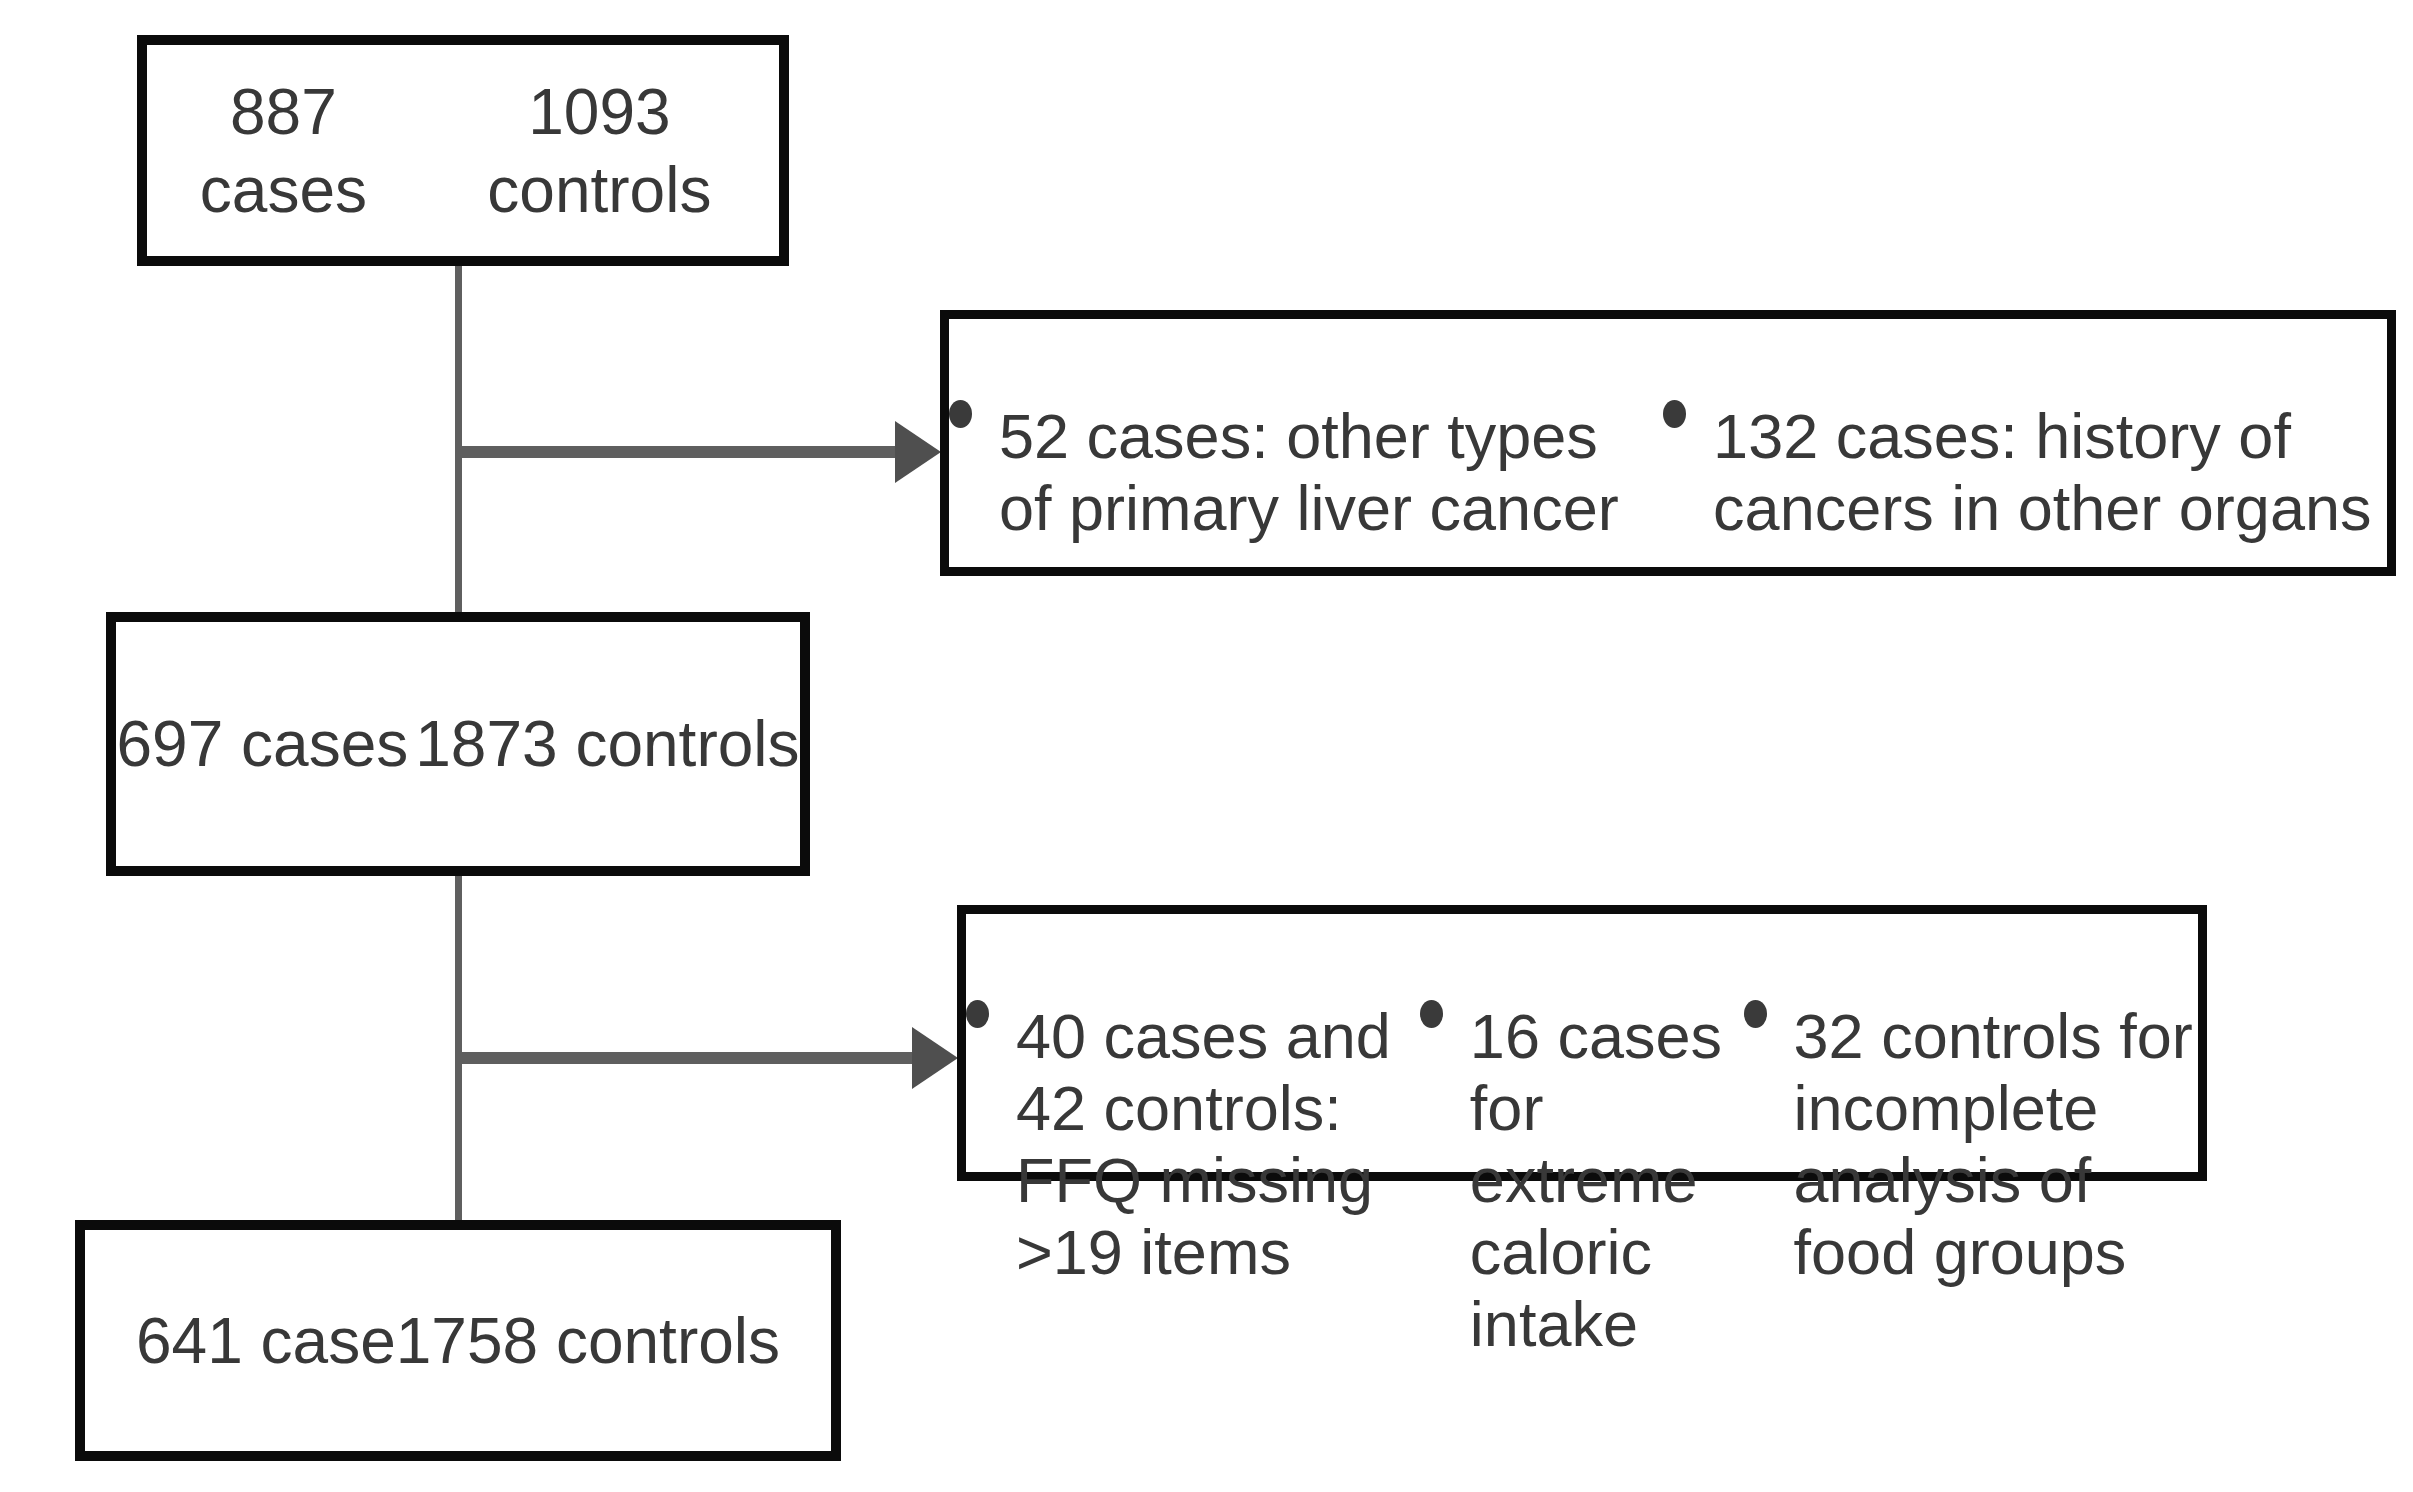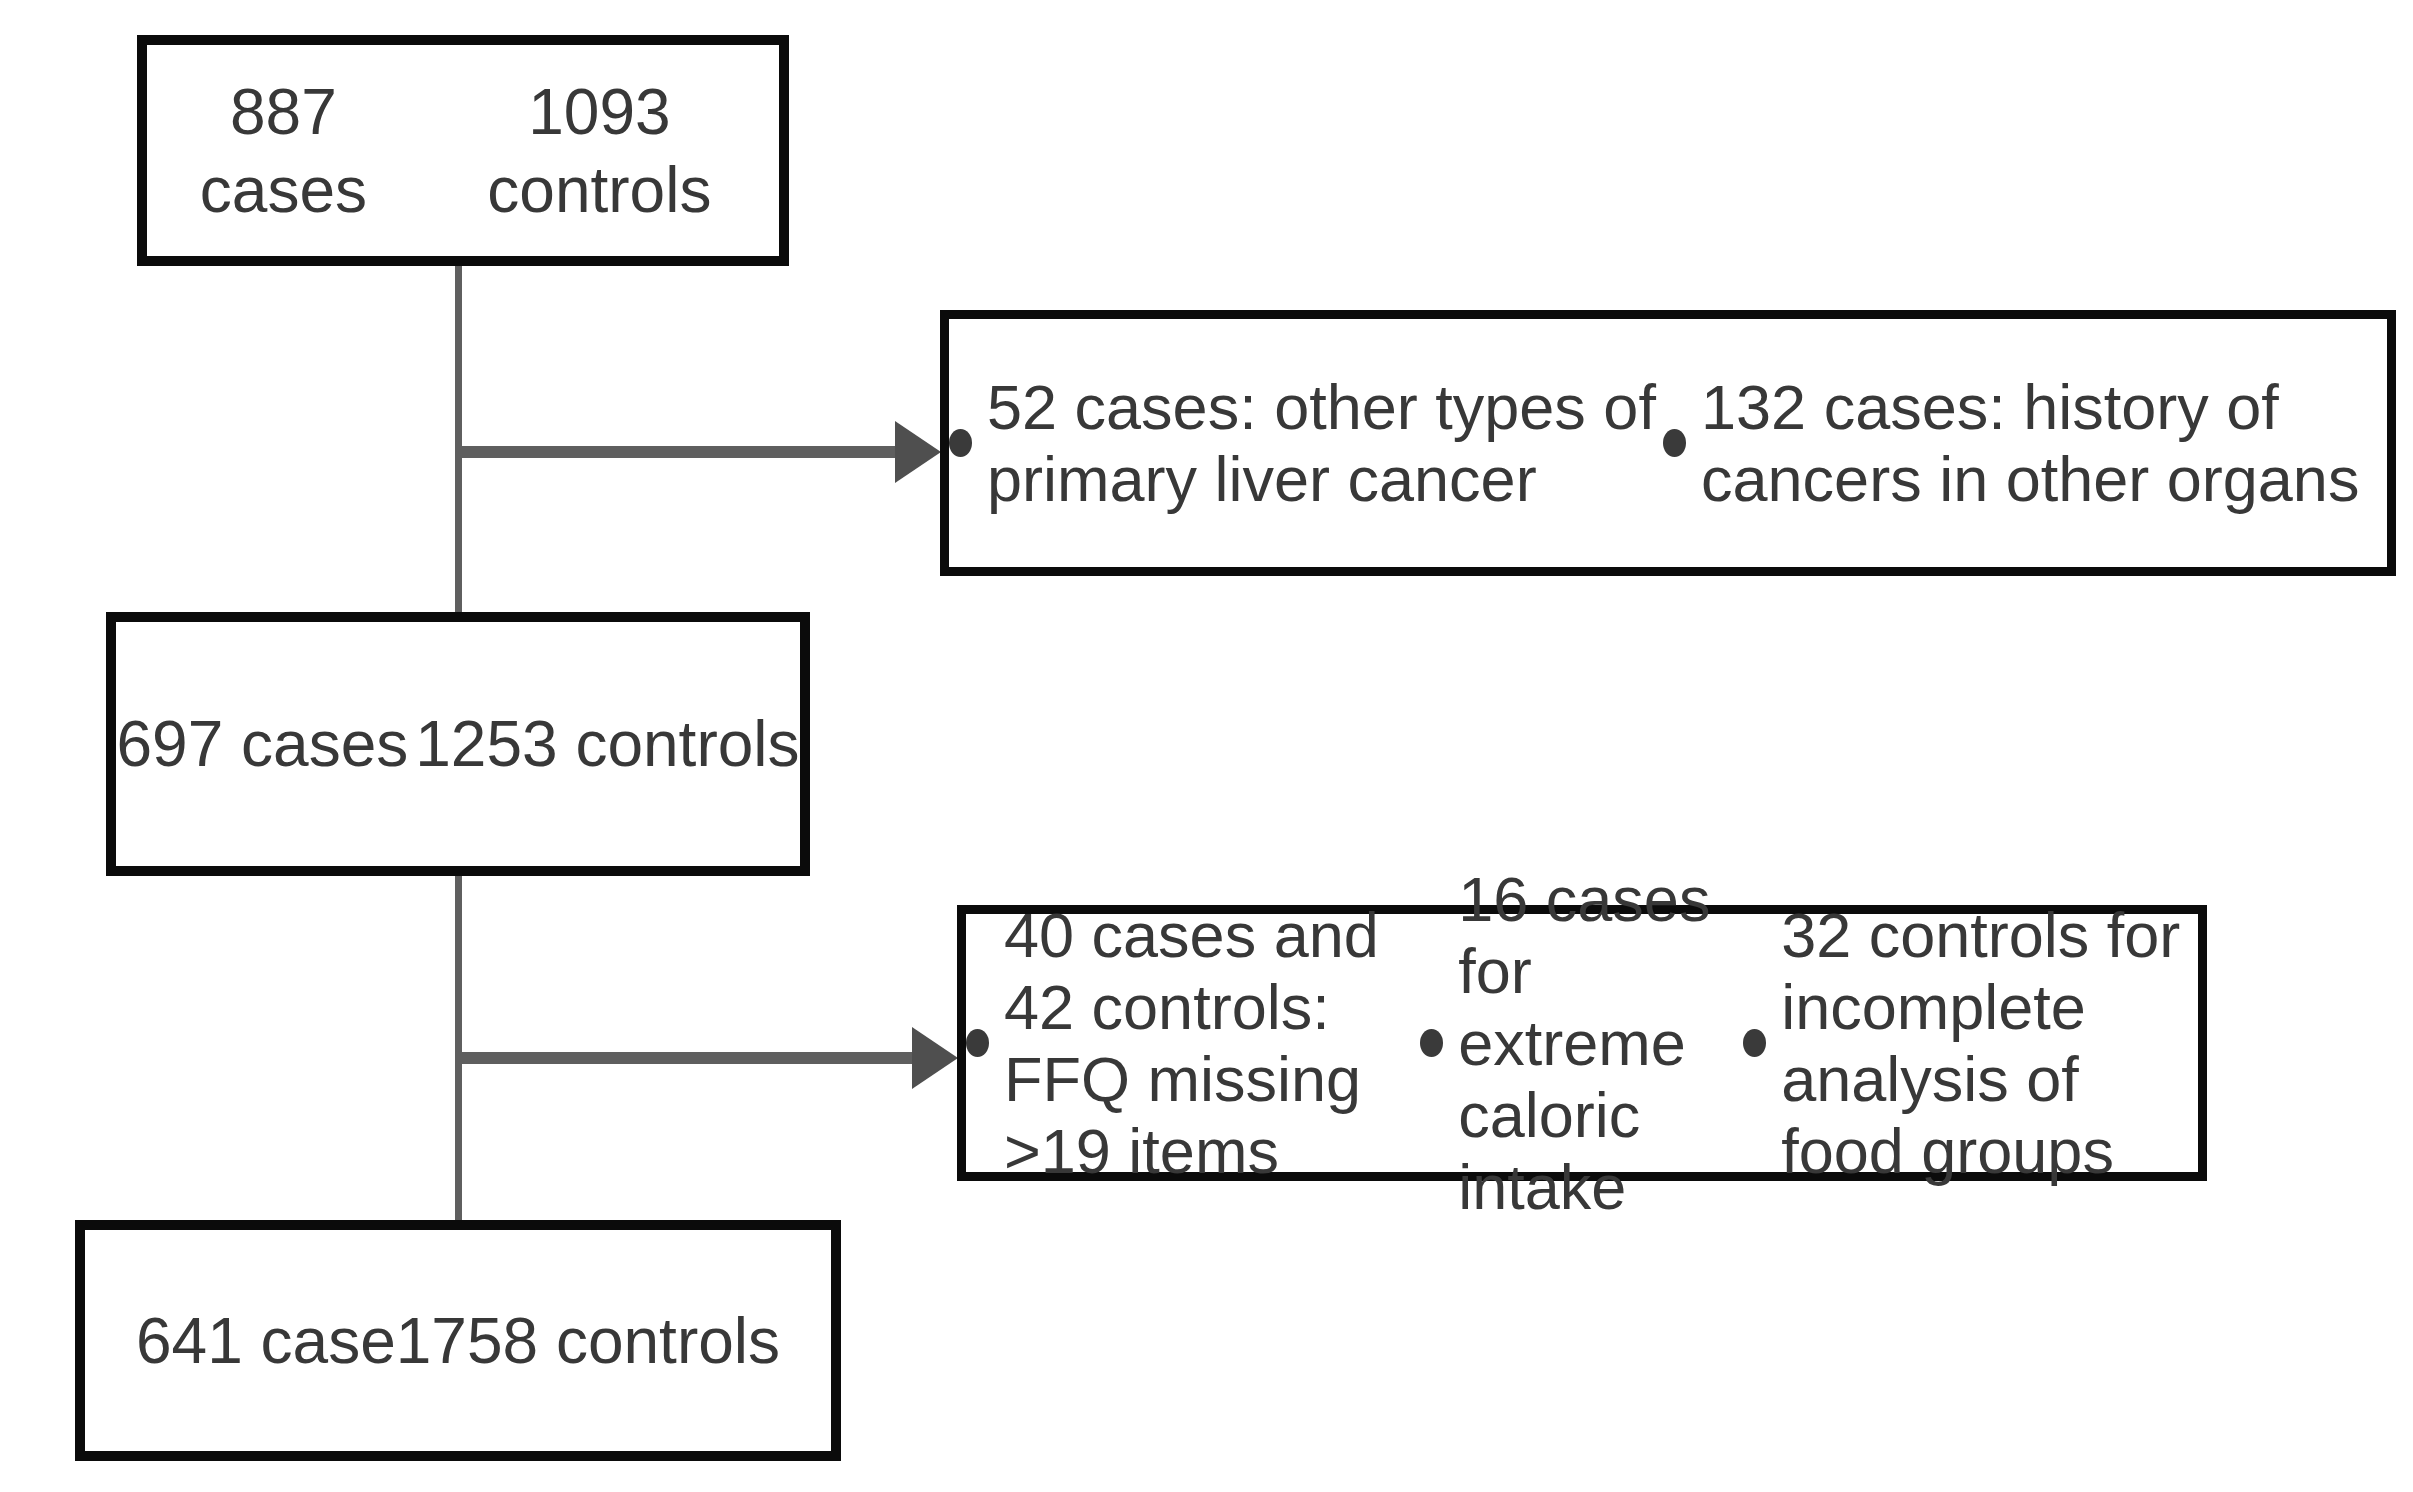--- a/index.html
+++ b/index.html
@@ -72,22 +72,22 @@
   .excl-box {
     border-width: 9px;
     align-items: center;
     font-size: 63px;
   }
   .excl-box-1 { left: 940px; top: 310px; width: 1456px; height: 266px; }
   .excl-box-2 { left: 957px; top: 905px; width: 1250px; height: 276px; }
 
   .bullet-line {
     display: flex;
-    align-items: center;
     height: 86px;
+    gap: 12px;
   }
   .dot {
     width: 23px;
     height: 28px;
     border-radius: 50%;
     background: #3a3a3a;
     flex-shrink: 0;
     margin-right: 15px;
   }
   .bullet-text { white-space: pre-wrap; }
@@ -106,21 +106,21 @@
   <div class="shaft shaft-2"></div>
   <div class="head head-2"></div>
 
   <div class="box main-box main-box-1">
     <div>887 cases</div>
     <div>1093 controls</div>
   </div>
 
   <div class="box main-box main-box-2">
     <div>697 cases</div>
-    <div>1253 controls</div>
+    <div>1873 controls</div>
   </div>
 
   <div class="box main-box main-box-3">
     <div>641 case</div>
     <div>1758 controls</div>
   </div>
 
   <div class="box excl-box excl-box-1">
     <div class="bullet-line">
       <span class="dot"></span>

